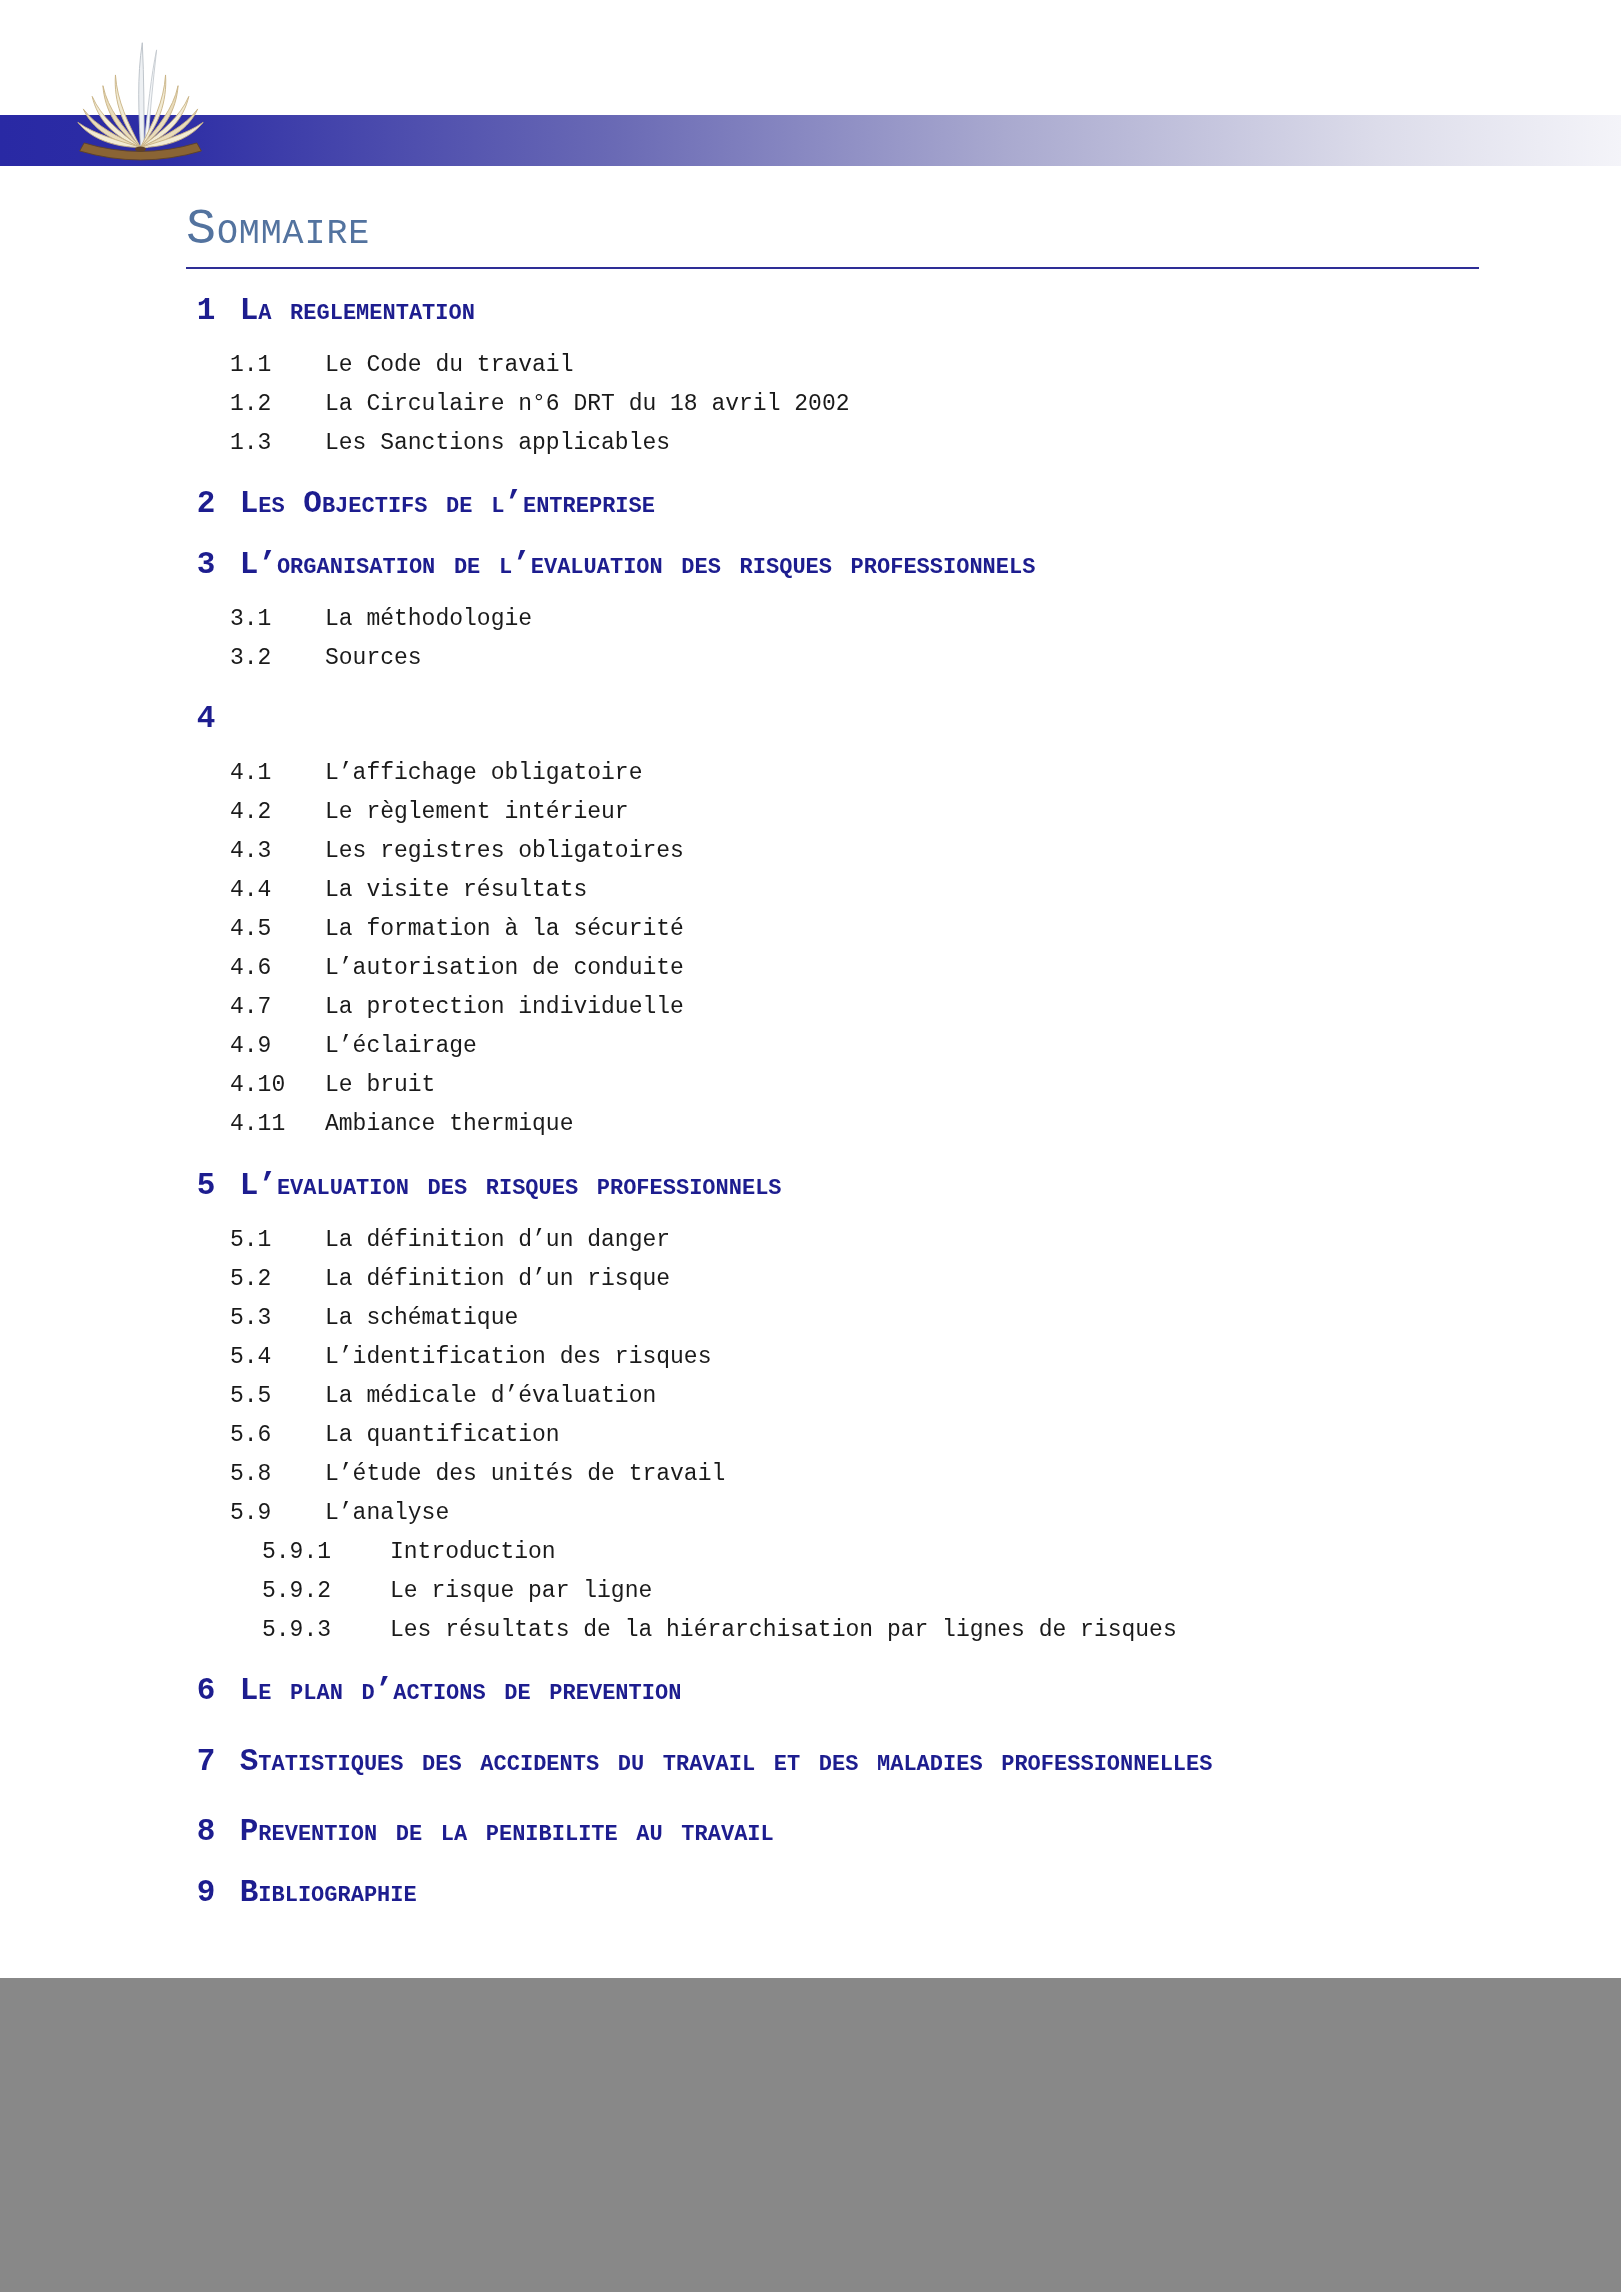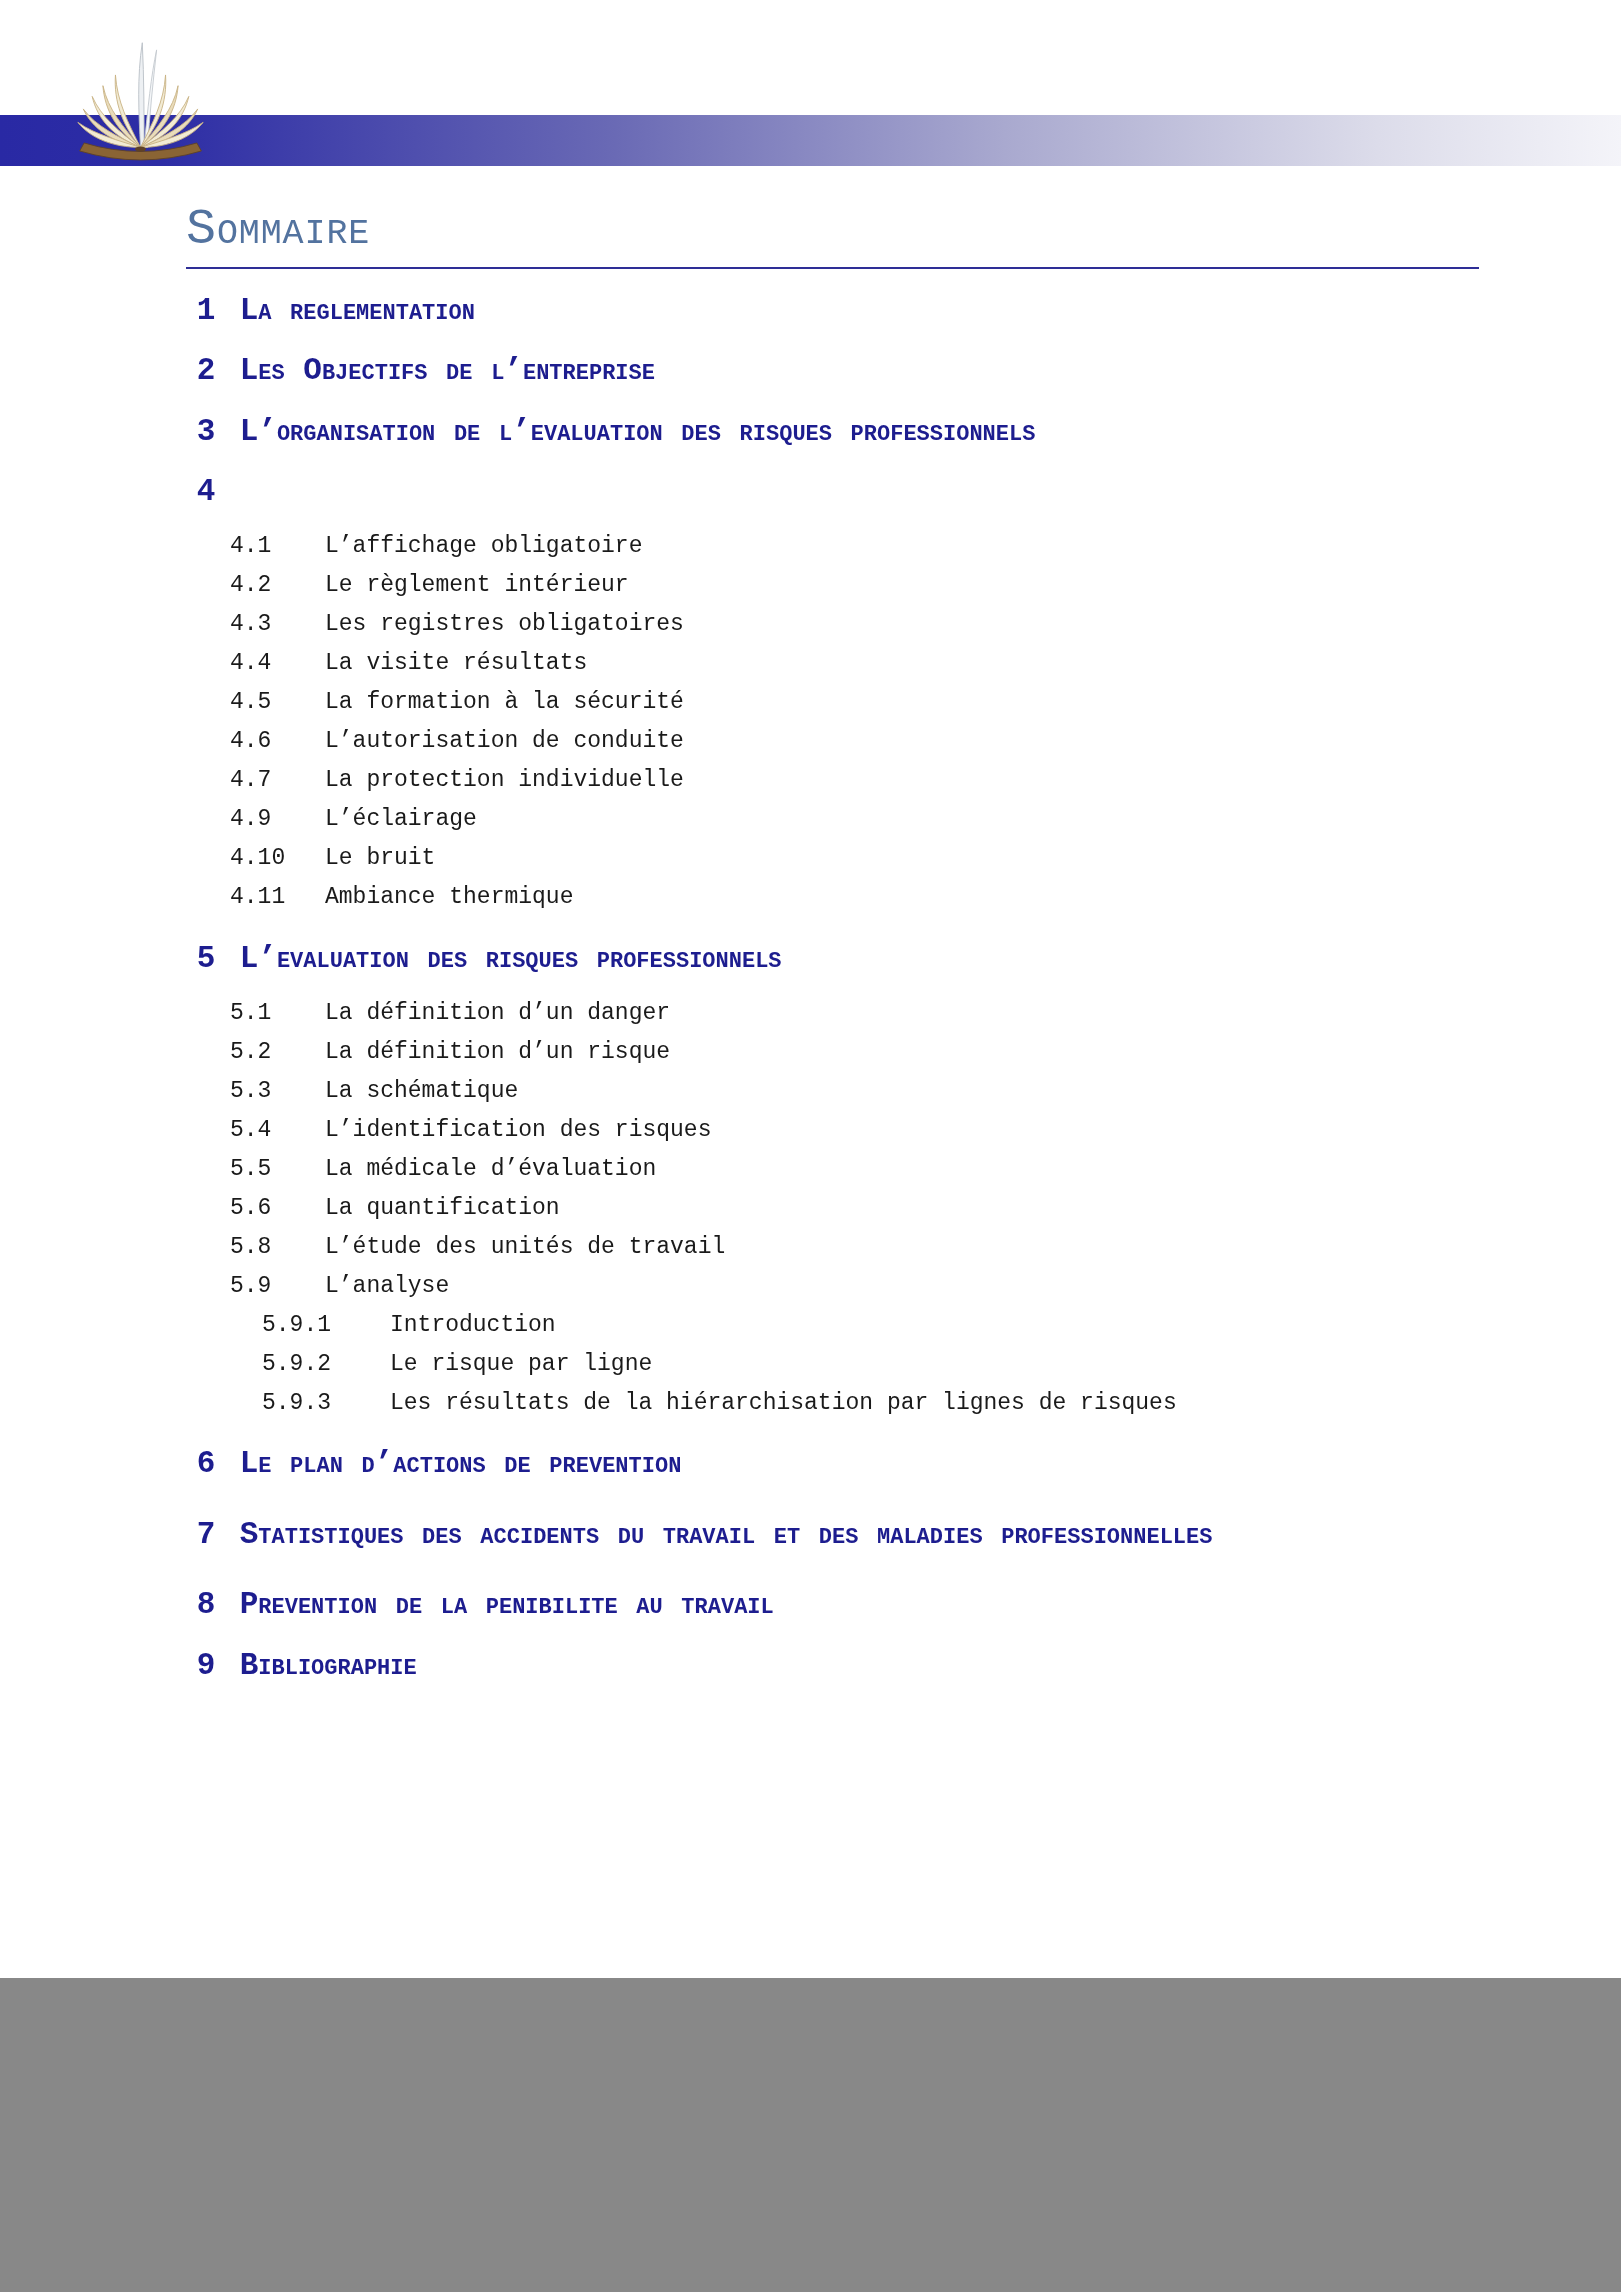--- a/index.html
+++ b/index.html
@@ -91,29 +91,53 @@
 
   <div class="content">
 
     <h1 class="doc-title">Sommaire</h1>
     <hr class="rule">
 
     <div class="toc-heading">
       <span class="num">1</span>
       <span class="lbl">La reglementation</span>
     </div>
+    <div class="toc-list">
+      <div class="toc-item">
+        <span class="num">1.1</span>
+        <span class="lbl">Le Code du travail</span>
+      </div>
+      <div class="toc-item">
+        <span class="num">1.2</span>
+        <span class="lbl">La Circulaire n°6 DRT du 18 avril 2002</span>
+      </div>
+      <div class="toc-item">
+        <span class="num">1.3</span>
+        <span class="lbl">Les Sanctions applicables</span>
+      </div>
+    </div>
 
     <div class="toc-heading">
       <span class="num">2</span>
       <span class="lbl">Les Objectifs de l’entreprise</span>
     </div>
 
     <div class="toc-heading">
       <span class="num">3</span>
       <span class="lbl">L’organisation de l’evaluation des risques professionnels</span>
+    </div>
+    <div class="toc-list">
+      <div class="toc-item">
+        <span class="num">3.1</span>
+        <span class="lbl">La méthodologie</span>
+      </div>
+      <div class="toc-item">
+        <span class="num">3.2</span>
+        <span class="lbl">Sources</span>
+      </div>
     </div>
 
     <div class="toc-heading">
       <span class="num">4</span>
     </div>
     <div class="toc-list">
       <div class="toc-item">
         <span class="num">4.1</span>
         <span class="lbl">L’affichage obligatoire</span>
       </div>

